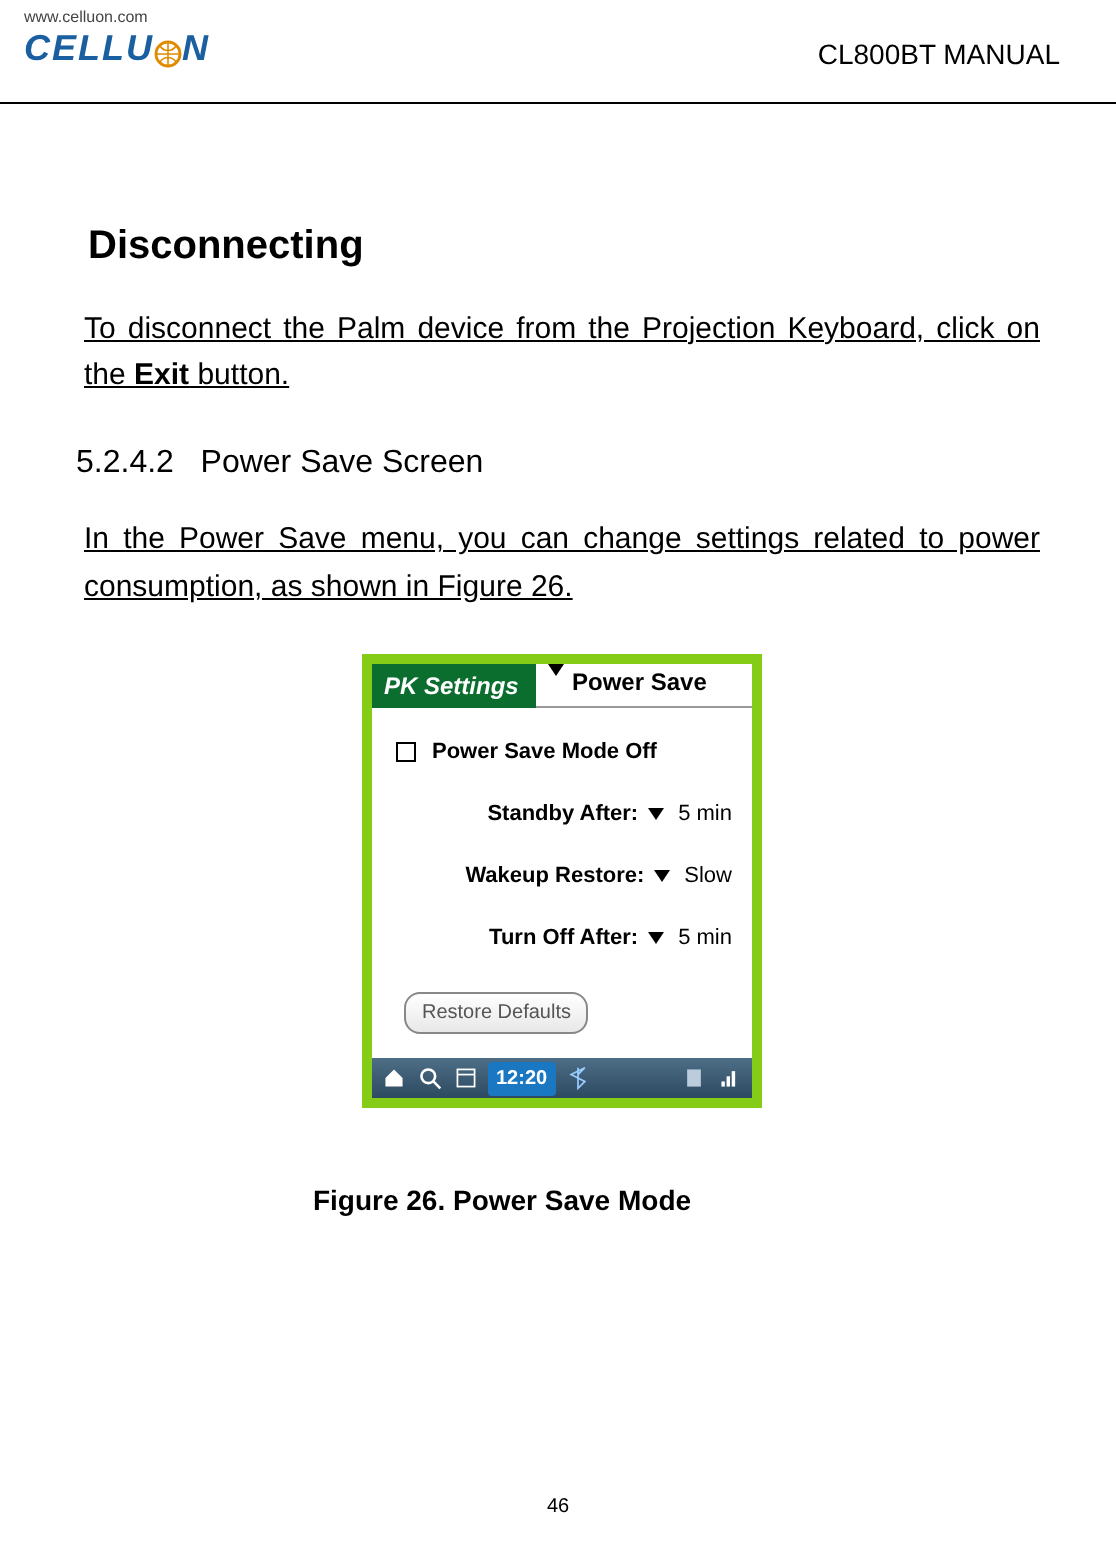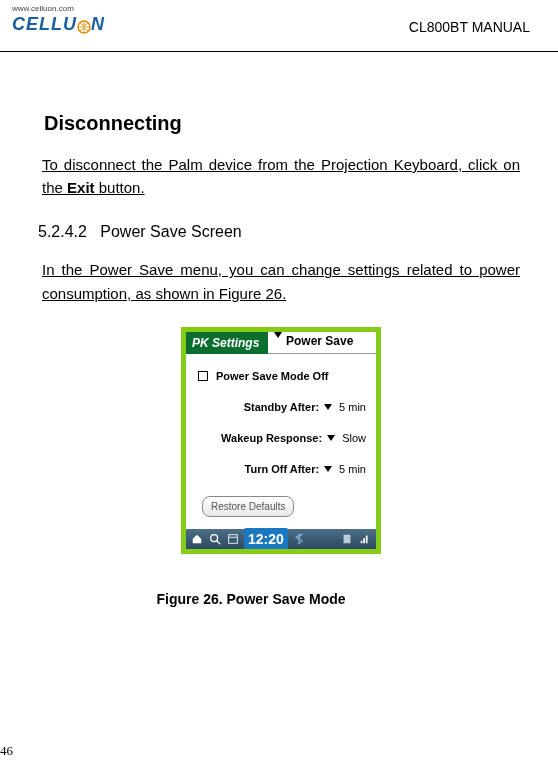--- a/index.html
+++ b/index.html
@@ -144,37 +144,36 @@
     width: 14px; height: 14px;
     display: inline-flex;
     align-items: center;
     justify-content: center;
   }
   .sb-clock {
     background: #1a78c2;
     color: #fff;
     padding: 1px 4px;
     border-radius: 2px;
-    font-size: 14px;
+    font-size: 10px;
     font-weight: bold;
   }
   .figure-caption {
     margin-top: 28px;
     font-weight: bold;
     font-size: 14px;
     text-align: center;
     padding-right: 60px;
   }
   .page-num {
     position: absolute;
     bottom: 14px;
     left: 0; right: 0;
-    text-align: left;
-    font-size: 13px;
-    font-family: Liberation Serif, serif;
+    text-align: center;
+    font-size: 10px;
   }
 </style>
 </head>
 <body>
 
 <div class="page-header">
   <div class="logo-box">
     <span class="logo-url">www.celluon.com</span>
     <span class="logo-main">
       <span style="color:#1a5fa0">C</span>
@@ -225,21 +224,21 @@
           <span class="ds-label">Power Save Mode Off</span>
         </div>
 
         <div class="ds-setrow">
           <span class="lbl">Standby After:</span>
           <span class="tri-down"></span>
           <span class="val">5 min</span>
         </div>
 
         <div class="ds-setrow">
-          <span class="lbl">Wakeup Response:</span>
+          <span class="lbl">Wakeup Restore:</span>
           <span class="tri-down"></span>
           <span class="val">Slow</span>
         </div>
 
         <div class="ds-setrow">
           <span class="lbl">Turn Off After:</span>
           <span class="tri-down"></span>
           <span class="val">5 min</span>
         </div>
 

